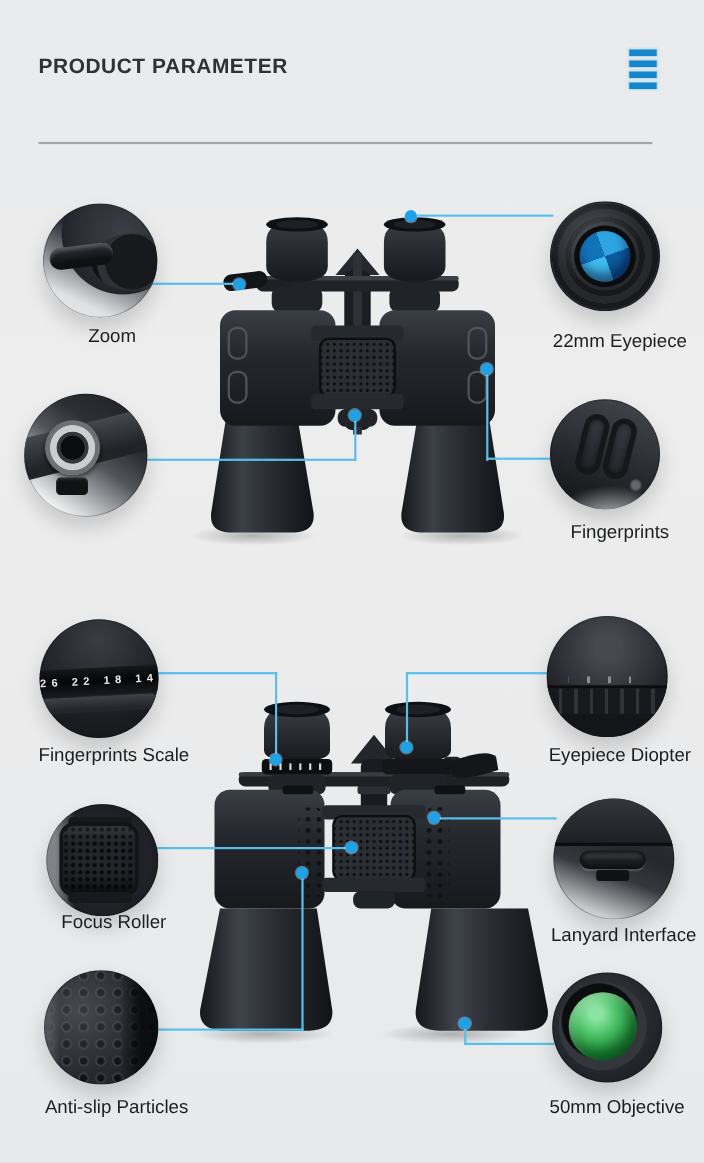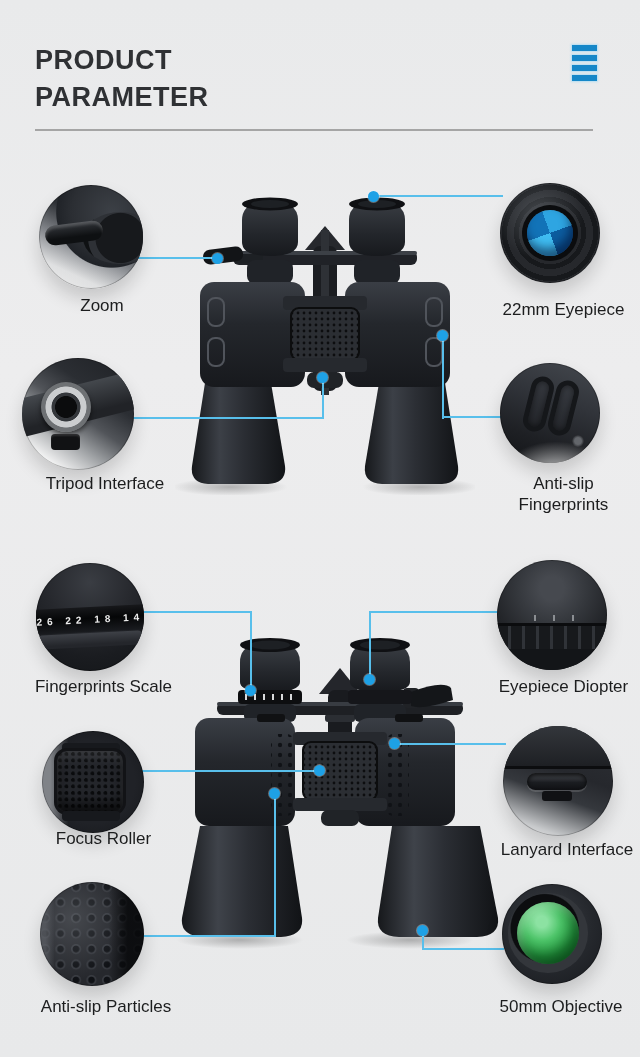--- a/index.html
+++ b/index.html
@@ -1,21 +1,21 @@
 <!DOCTYPE html>
 <html><head>
 <meta charset="utf-8">
 <style>
   html,body{margin:0;padding:0;background:#dcdddd;}
   #page{position:relative;width:640px;height:1057px;overflow:hidden;
         background:linear-gradient(180deg,#e9eaeb 0%,#ededee 35%,#e8e9ea 100%);
         font-family:"Liberation Sans",sans-serif;}
   
   #title{position:absolute;left:35px;top:42px;width:270px;
-         font-size:27px;font-weight:bold;line-height:37px;letter-spacing:.5px;color:#2f3134;}
+         font-size:19px;font-weight:bold;line-height:37px;letter-spacing:.5px;color:#2f3134;}
   #menu-icon{position:absolute;left:572px;top:45px;width:25px;height:40px;}
   #menu-icon .bar{position:absolute;left:0;width:25px;height:6px;background:#1587c8;
                   box-shadow:0 0 2px 1px rgba(170,219,243,.85);}
   #divider{position:absolute;left:35px;top:129px;width:558px;height:2px;background:#a5a5a5;}
   
   .cline{position:absolute;background:#58bfeb;}
   .cdot{position:absolute;width:11px;height:11px;border-radius:50%;background:#1ea1e6;
         box-shadow:0 0 0 1px rgba(240,250,255,.35);}
   
   .cc{position:absolute;border-radius:50%;overflow:hidden;
@@ -336,25 +336,21 @@
     <div class="ring"></div>
       <div class="lens"></div>
   </div>
 
   <div class="lbl" style="left:16px;top:295px;width:150px">
     <span>Zoom</span>
   </div>
   <div class="lbl" style="left:455px;top:299px;width:195px">
     <span>22mm Eyepiece</span>
   </div>
-  <div class="lbl" style="left:4px;top:473px;width:180px">
-    <span>Tripod Interface</span>
-  </div>
   <div class="lbl" style="left:480px;top:473px;width:145px">
-    <span>Anti-slip</span>
       <span>Fingerprints</span>
   </div>
   <div class="lbl" style="left:0px;top:676px;width:185px">
     <span>Fingerprints Scale</span>
   </div>
   <div class="lbl" style="left:455px;top:676px;width:195px">
     <span>Eyepiece Diopter</span>
   </div>
   <div class="lbl" style="left:10px;top:828px;width:165px">
     <span>Focus Roller</span>

